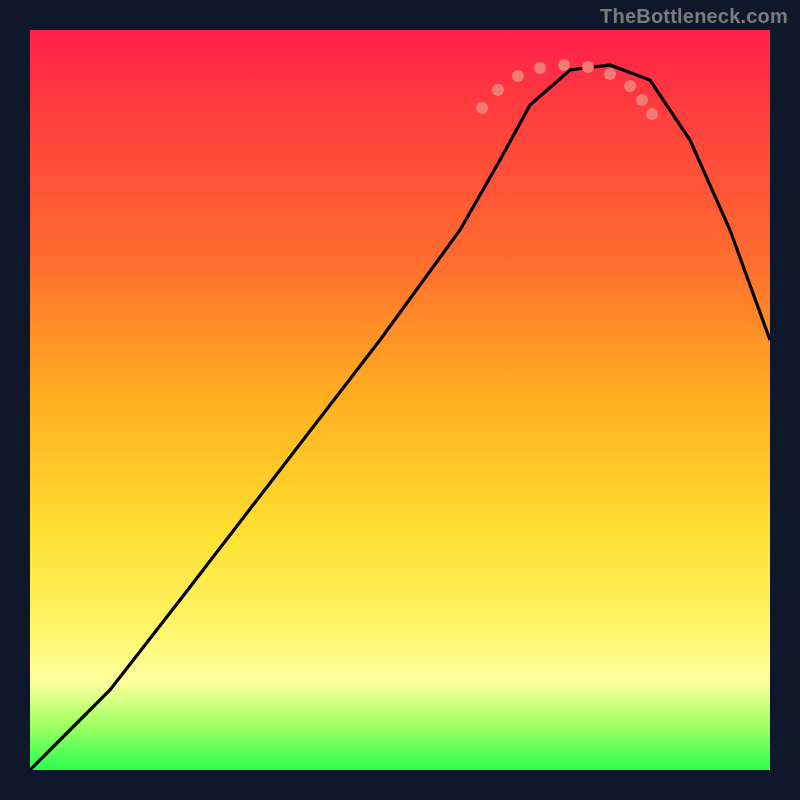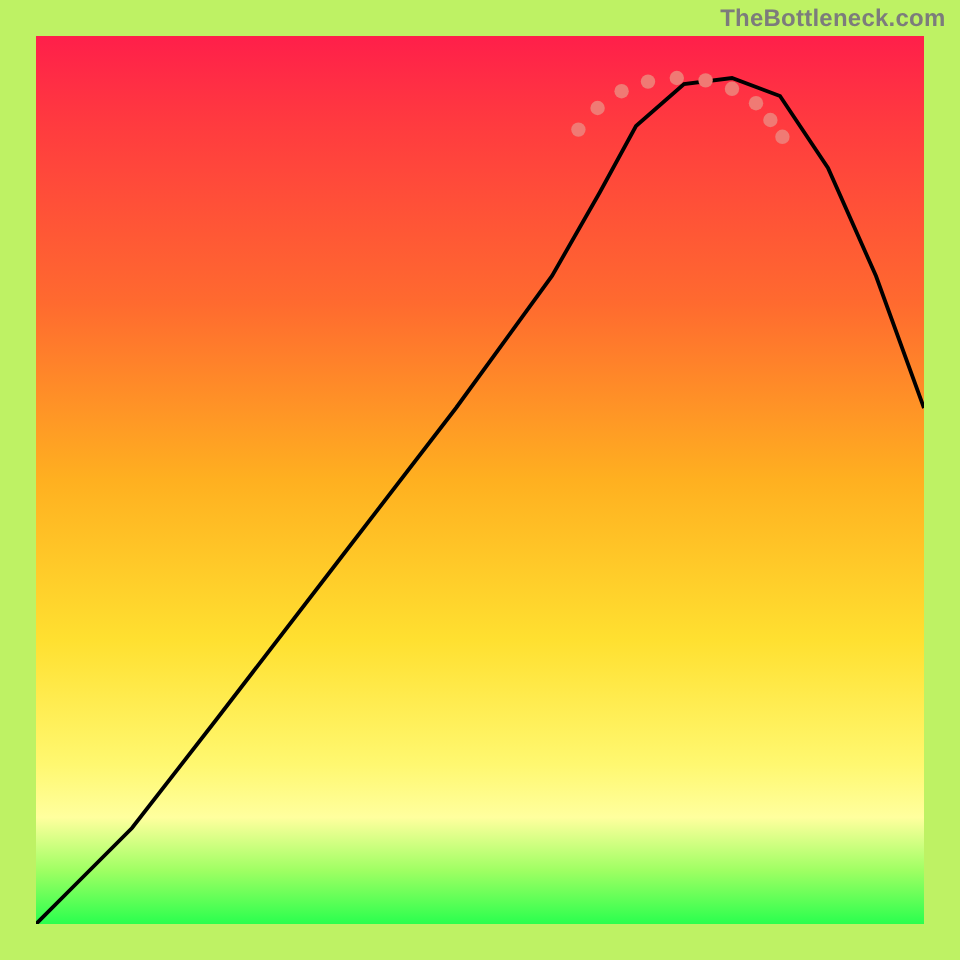--- a/index.html
+++ b/index.html
@@ -6,21 +6,21 @@
     margin: 0;
     padding: 0;
     width: 800px;
     height: 800px;
     background: #000;
     overflow: hidden;
   }
   .frame {
     position: absolute;
     inset: 0;
-    background: #bef264;
+    background: #0f172a;
     text-align: center;
   }
   .plot-area {
     position: absolute;
     left: 30px;
     top: 30px;
     width: 740px;
     height: 740px;
     overflow: hidden;
   }

